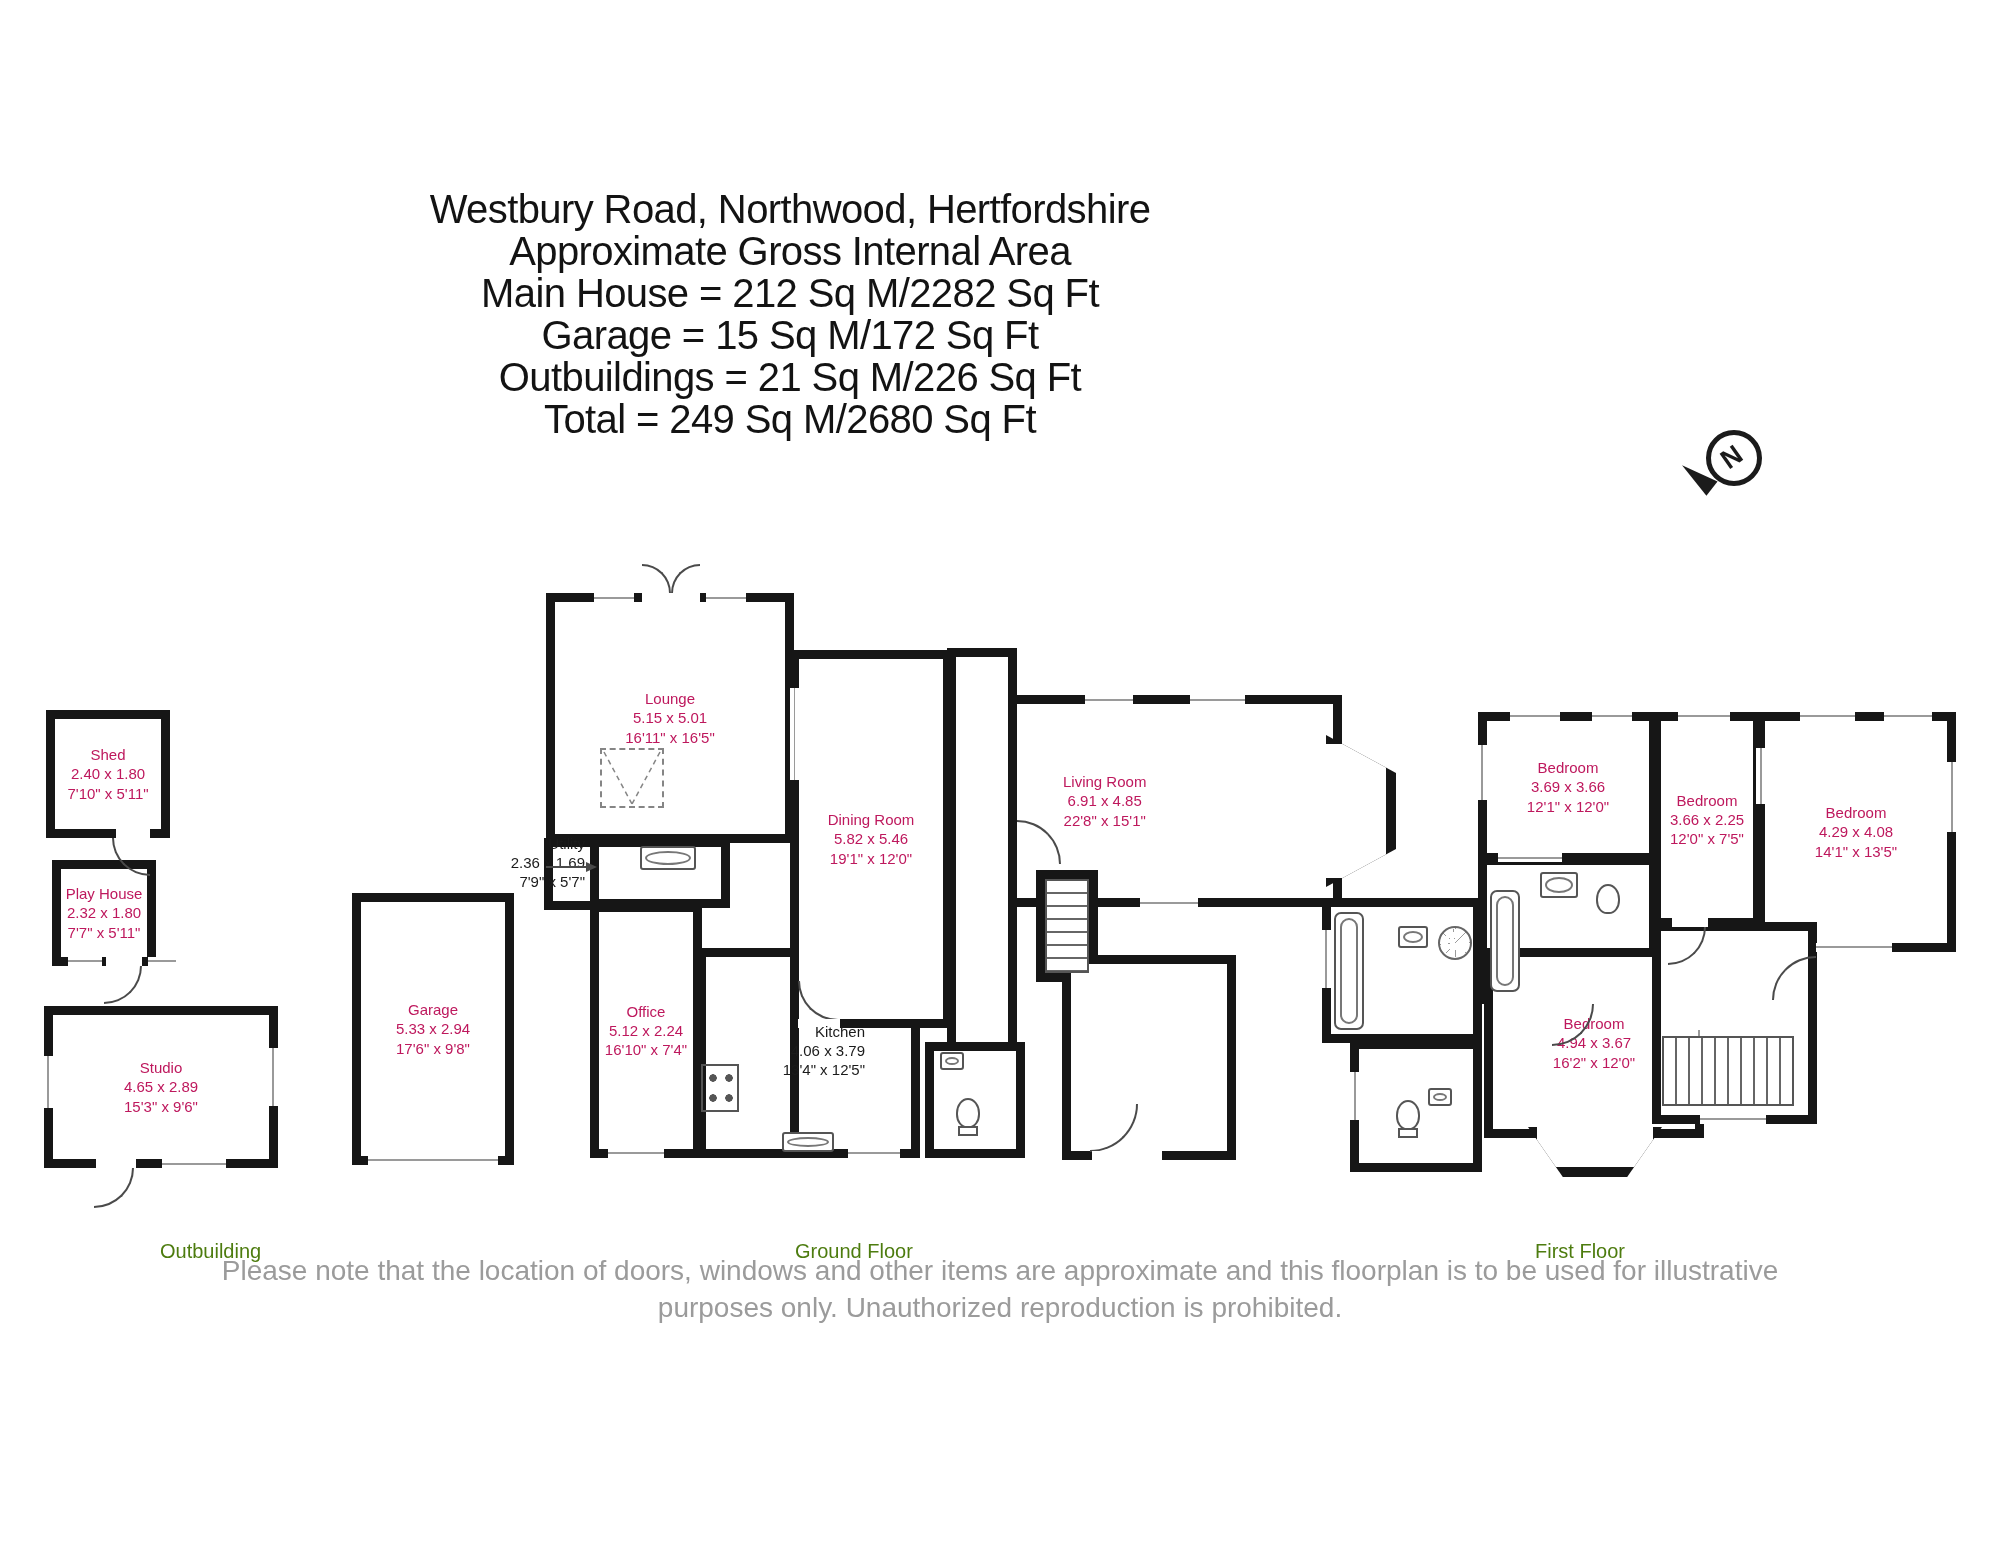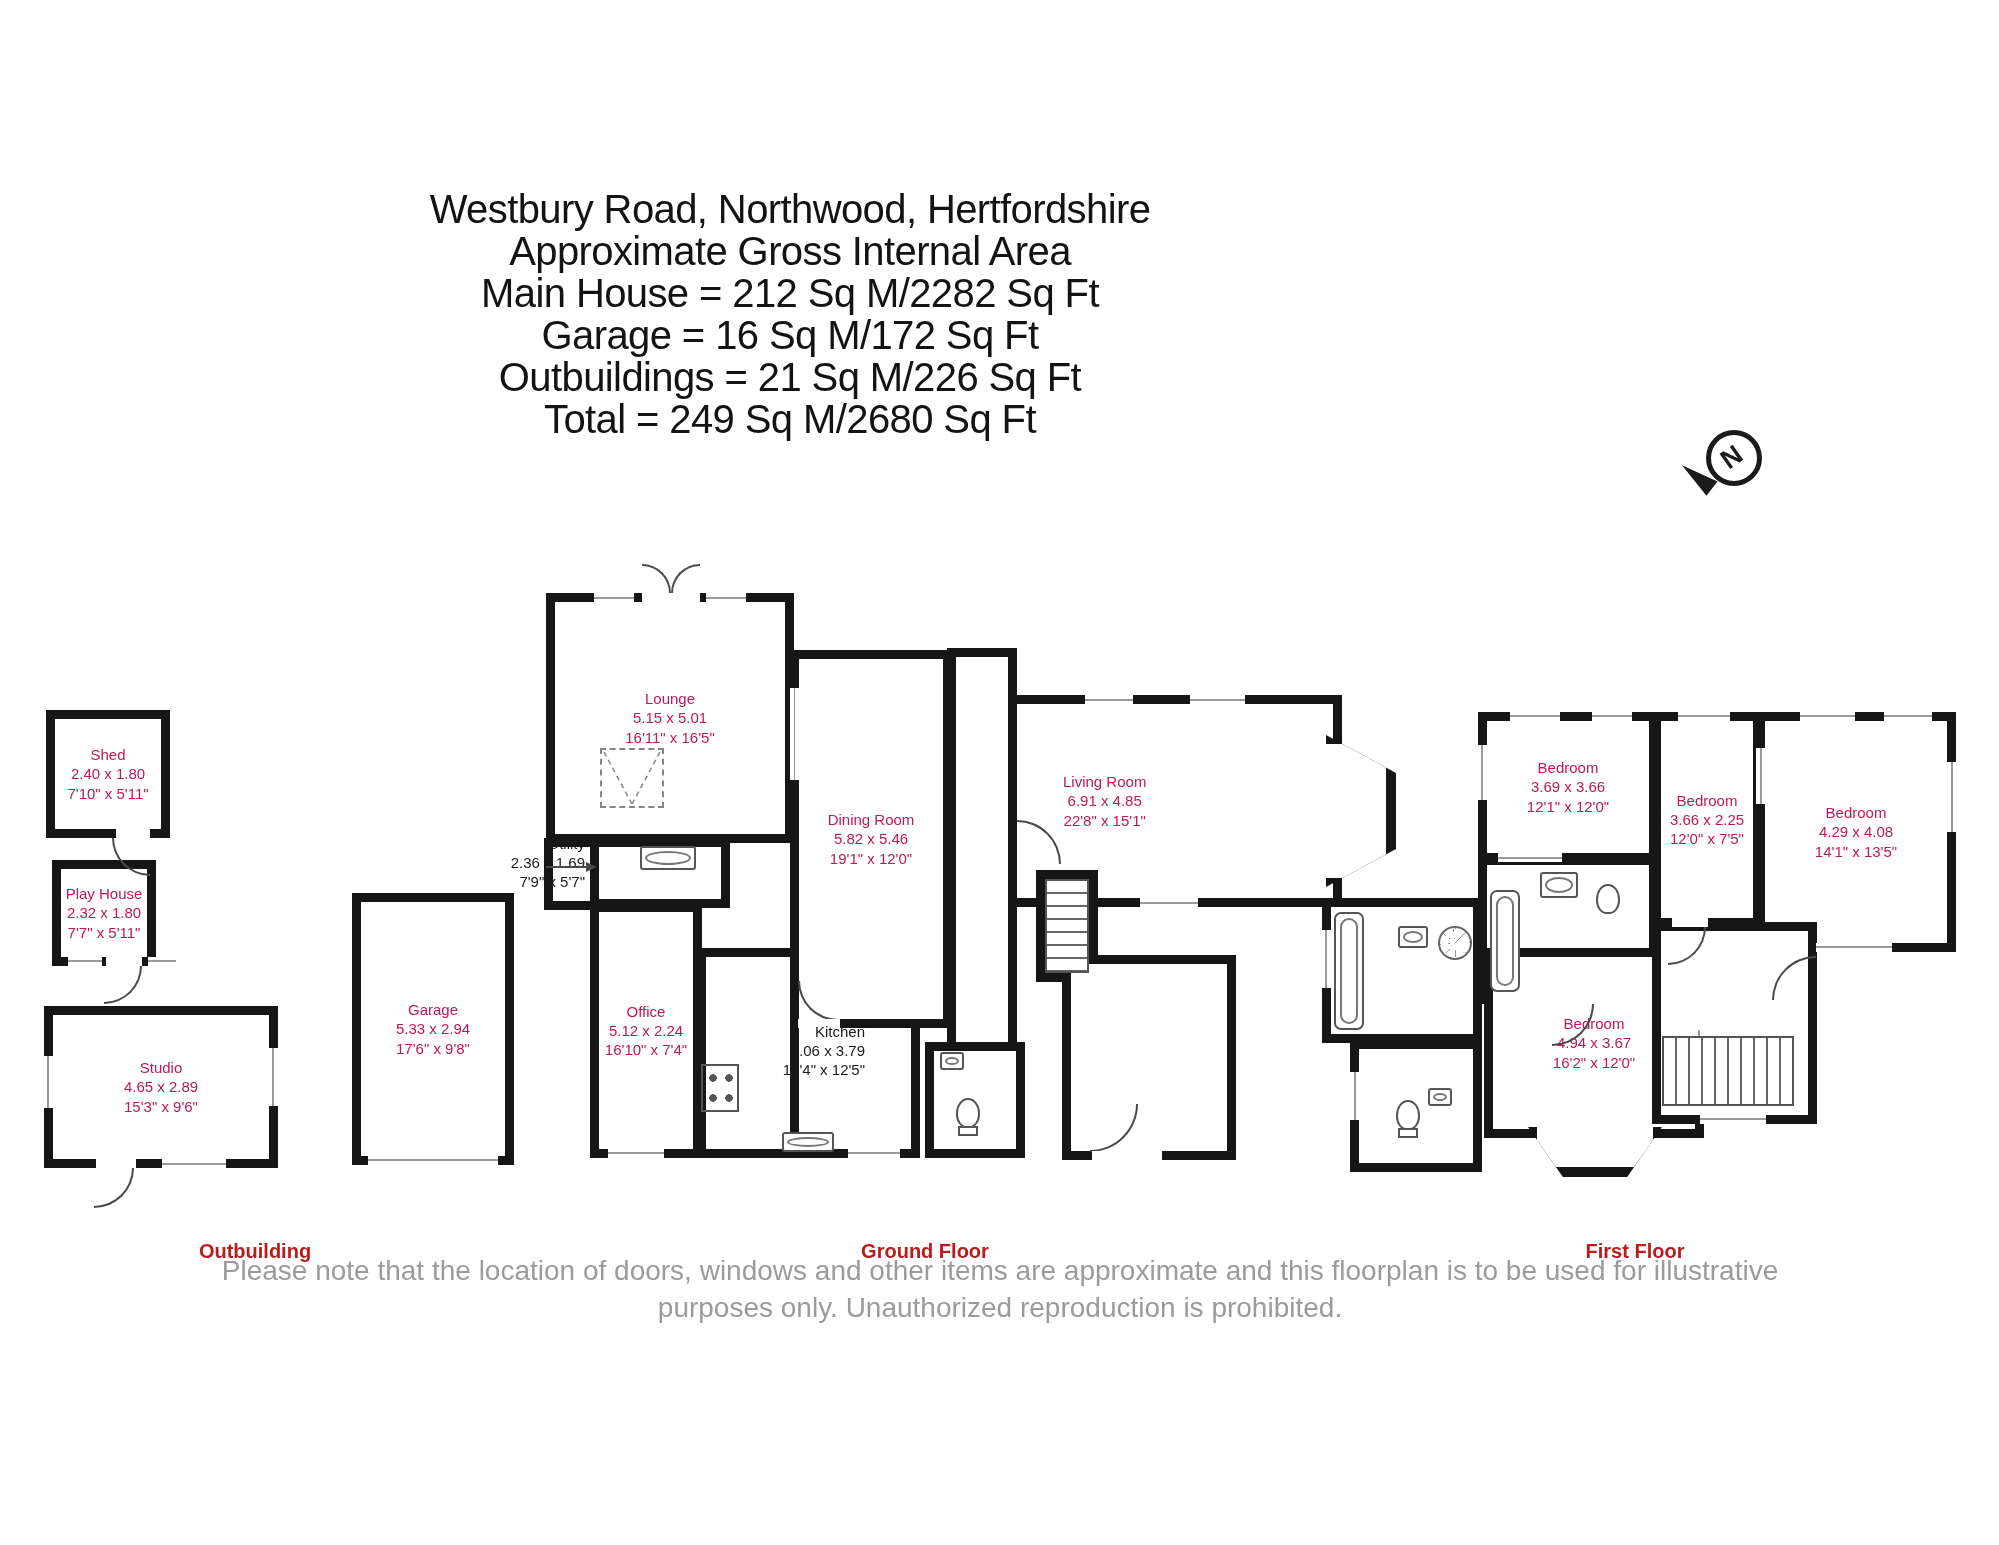--- a/index.html
+++ b/index.html
@@ -36,21 +36,21 @@
      radial-gradient(circle at 26px 32px,#555 3.5px,transparent 4px);}
   .stairs-v{position:absolute;border:2px solid #555;box-sizing:border-box;z-index:4;
      background:repeating-linear-gradient(to bottom,#fff 0 11px,#666 11px 13px);}
   .stairs-h{position:absolute;border:2px solid #555;box-sizing:border-box;z-index:4;
      background:repeating-linear-gradient(to right,#fff 0 11px,#666 11px 13px);}
   .dashed-box{position:absolute;border:2px dashed #858585;box-sizing:border-box;z-index:3;}
   .bay{position:absolute;background:#161616;z-index:3;}
   .bay-inner{position:absolute;background:#fff;}
   .spiral{position:absolute;border:2px solid #666;border-radius:50%;box-sizing:border-box;z-index:4;
      background:repeating-conic-gradient(#9a9a9a 0 2deg,transparent 2deg 44deg);}
-  .section-label{position:absolute;font-size:20px;font-weight:bold;color:#b91c1c;text-align:center;z-index:6;}
+  .section-label{position:absolute;font-size:20px;font-weight:normal;color:#4d7c0f;z-index:6;}
   .disclaimer{position:absolute;left:170px;top:1252px;width:1660px;text-align:center;
      font-size:28px;line-height:37px;color:#9b9b9b;z-index:6;}
   .compass-ring{position:absolute;left:1706px;top:430px;width:56px;height:56px;border:5px solid #1b1b1b;
      border-radius:50%;box-sizing:border-box;z-index:6;}
   .compass-n{position:absolute;left:1722px;top:442px;font-size:27px;font-weight:bold;color:#1b1b1b;
      transform:rotate(-35deg);z-index:7;}
   .compass-arrow{position:absolute;left:1678px;top:468px;width:0;height:0;z-index:6;
      border-top:9px solid transparent;border-bottom:9px solid transparent;
      border-right:38px solid #1b1b1b;transform:rotate(38deg);}
   .line{position:absolute;background:#4a4a4a;z-index:6;}
@@ -60,21 +60,21 @@
 </style>
 </head>
 <body>
 
 <div id="plan">
 
   <div class="title">
     <div>Westbury Road, Northwood, Hertfordshire</div>
     <div>Approximate Gross Internal Area</div>
     <div>Main House = 212 Sq M/2282 Sq Ft</div>
-    <div>Garage = 16 Sq M/172 Sq Ft</div>
+    <div>Garage = 15 Sq M/172 Sq Ft</div>
     <div>Outbuildings = 21 Sq M/226 Sq Ft</div>
     <div>Total = 249 Sq M/2680 Sq Ft</div>
   </div>
 
   <div class="compass-ring"></div>
   <span class="compass-n">N</span>
   <div class="compass-arrow"></div>
 
   <div class="grp">
     <div class="room" style="left:46px;top:710px;width:124px;height:128px">

